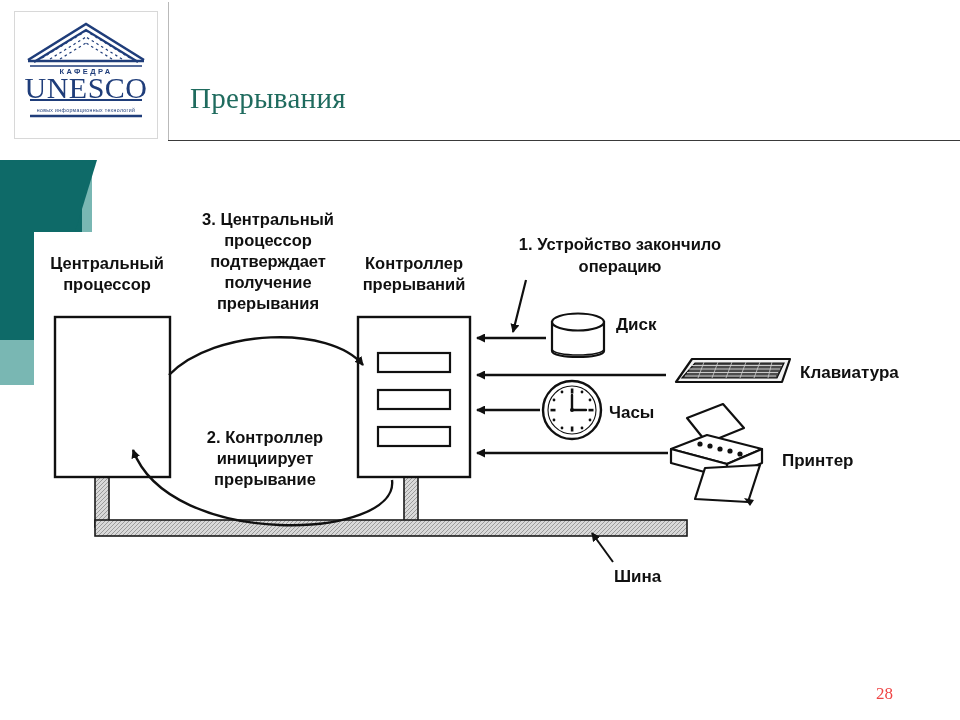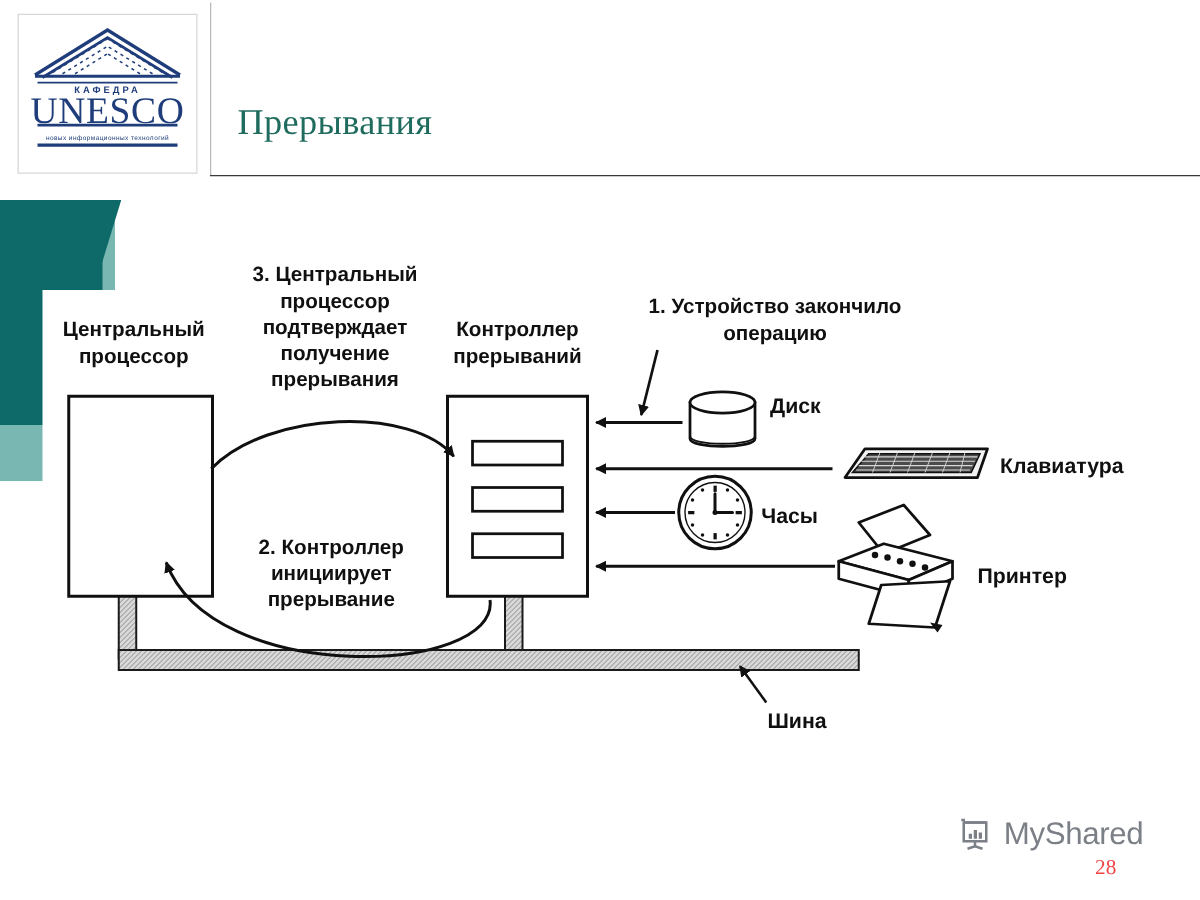--- a/index.html
+++ b/index.html
@@ -261,33 +261,16 @@
         </g>
 
         <path d="M705 318 L760 315 L748 352 L695 349 Z" fill="#ffffff" stroke="#101010" stroke-width="2.2" stroke-linejoin="round"></path>
         <path d="M744 348 L754 350 L750 356 Z" fill="#101010"></path>
       </g>
       <text x="782" y="316" fill="#101010" font-family="'Liberation Sans',sans-serif" font-size="17" font-weight="bold">Принтер</text>
 
     </svg>
   </div>
 
-  <div class="watermark">
-    <svg width="30" height="30" viewBox="0 0 30 30">
-      <g stroke="#7b7f86" stroke-width="2" fill="none">
-        <rect x="5" y="6" width="18" height="15"></rect>
-        <path d="M14 21 L14 25"></path>
-        <path d="M8 27 L14 25 L20 27"></path>
-        <path d="M5 6 L23 6"></path>
-        <path d="M3 4 L6 4"></path>
-      </g>
-      <g fill="#7b7f86">
-        <rect x="9" y="15" width="2.6" height="4"></rect>
-        <rect x="13" y="12" width="2.6" height="7"></rect>
-        <rect x="17" y="14" width="2.6" height="5"></rect>
-      </g>
-    </svg>
-    <span class="wm-text">MyShared</span>
-  </div>
 
   <div class="page-num">28</div>
 
 </div>
 
 </body></html>

